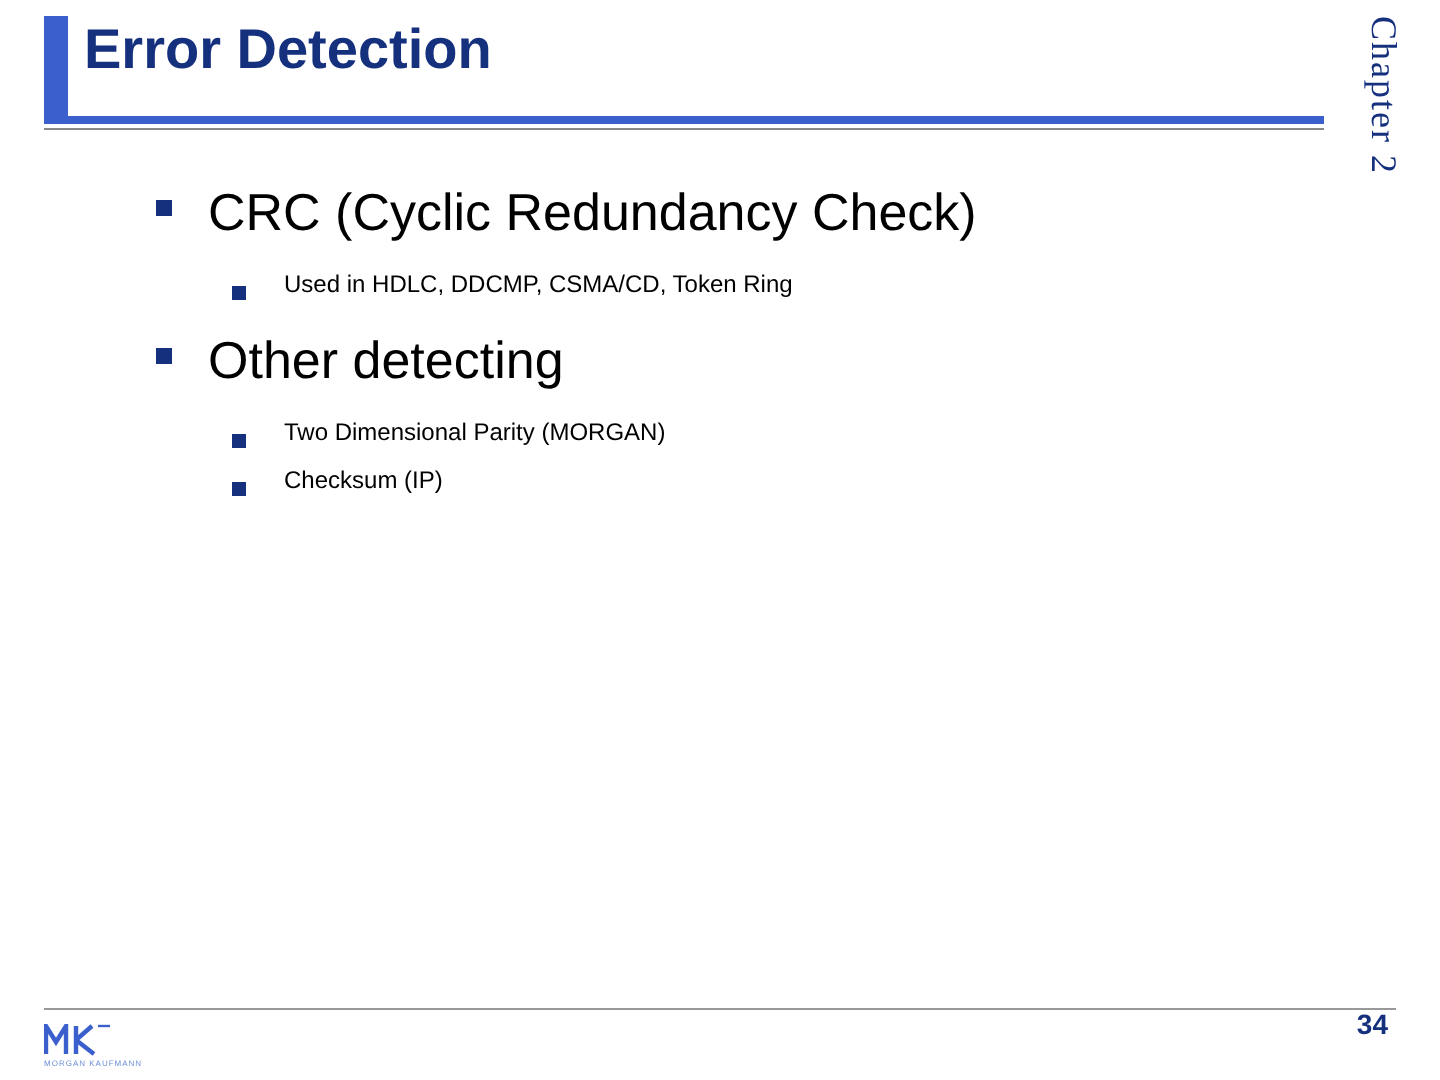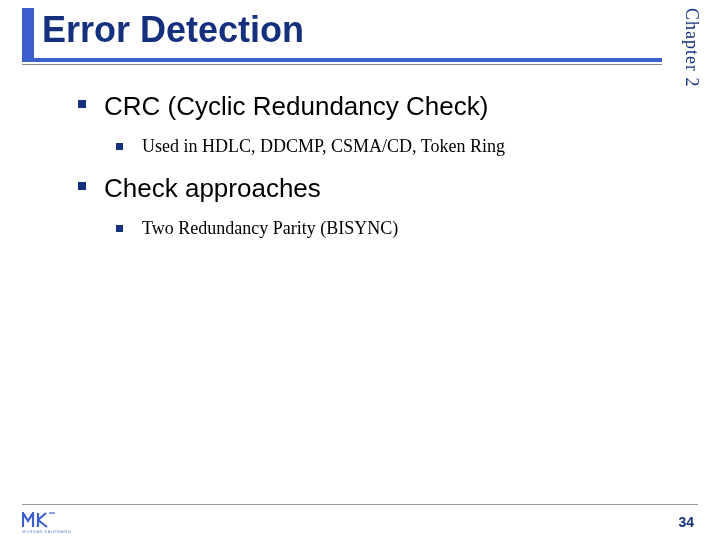--- a/index.html
+++ b/index.html
@@ -19,21 +19,21 @@
     height: 540px;
     box-sizing: border-box;
   }
   .title-block {
     position: absolute;
     left: 22px;
     top: 8px;
     right: 60px;
   }
   .title-text {
-    font-size: 36px;
+    font-size: 28px;
     font-weight: bold;
     color: #15317e;
     line-height: 1.2;
   }
   .title-rule-blue {
     position: absolute;
     left: 22px;
     top: 58px;
     width: 640px;
     height: 4px;
@@ -103,25 +103,24 @@
     line-height: 1.3;
     margin-left: 38px;
     margin-bottom: 10px;
   }
   .lvl2::before {
     width: 8px;
     height: 8px;
     top: 10px;
   }
   .lvl3 {
-    font-size: 18px;
+    font-size: 12px;
     line-height: 1.35;
     margin-left: 76px;
     margin-bottom: 8px;
-    font-family: Liberation Serif, serif;
   }
   .lvl3::before {
     width: 7px;
     height: 7px;
     top: 9px;
   }
   .footer {
     position: absolute;
     left: 0;
     bottom: 0;
@@ -150,21 +149,21 @@
   .logo-sub {
     font-size: 4px;
     letter-spacing: 0.5px;
     color: #6b8fd6;
     margin-top: 1px;
     white-space: nowrap;
   }
   .page-num {
     position: absolute;
     right: 26px;
-    bottom: 10px;
+    bottom: 20px;
     font-size: 14px;
     color: #15317e;
     font-weight: bold;
   }
 </style>
 </head>
 <body>
 
 <div class="slide">
 
@@ -178,24 +177,25 @@
 
   <div class="chapter-tab">Chapter 2</div>
 
   <div class="content">
     <ul>
 
       <li class="lvl2">CRC (Cyclic Redundancy Check)</li>
 
       <li class="lvl3">Used in HDLC, DDCMP, CSMA/CD, Token Ring</li>
 
-      <li class="lvl2" style="margin-top:14px">Check approaches</li>
-
-      <li class="lvl3">Two Redundancy Parity (BISYNC)</li>
-
+      <li class="lvl2" style="margin-top:14px">Other detecting</li>
+
+      <li class="lvl3">Two Dimensional Parity (MORGAN)</li>
+
+      <li class="lvl3">Checksum (IP)</li>
     </ul>
   </div>
 
   <div class="footer">
     <div class="footer-rule"></div>
     <div class="logo">
       <svg width="34" height="16" viewBox="0 0 34 16">
         <path d="M1 15 L1 1 L6 9 L11 1 L11 15" stroke="#3b5fcd" stroke-width="2.2" fill="none" stroke-linejoin="miter"></path>
         <path d="M16 15 L16 1 M16 8 L24 1 M16 8 L25 15" stroke="#3b5fcd" stroke-width="2.2" fill="none" stroke-linejoin="miter"></path>
         <path d="M27 1 L33 1" stroke="#3b5fcd" stroke-width="1.2" fill="none"></path>

